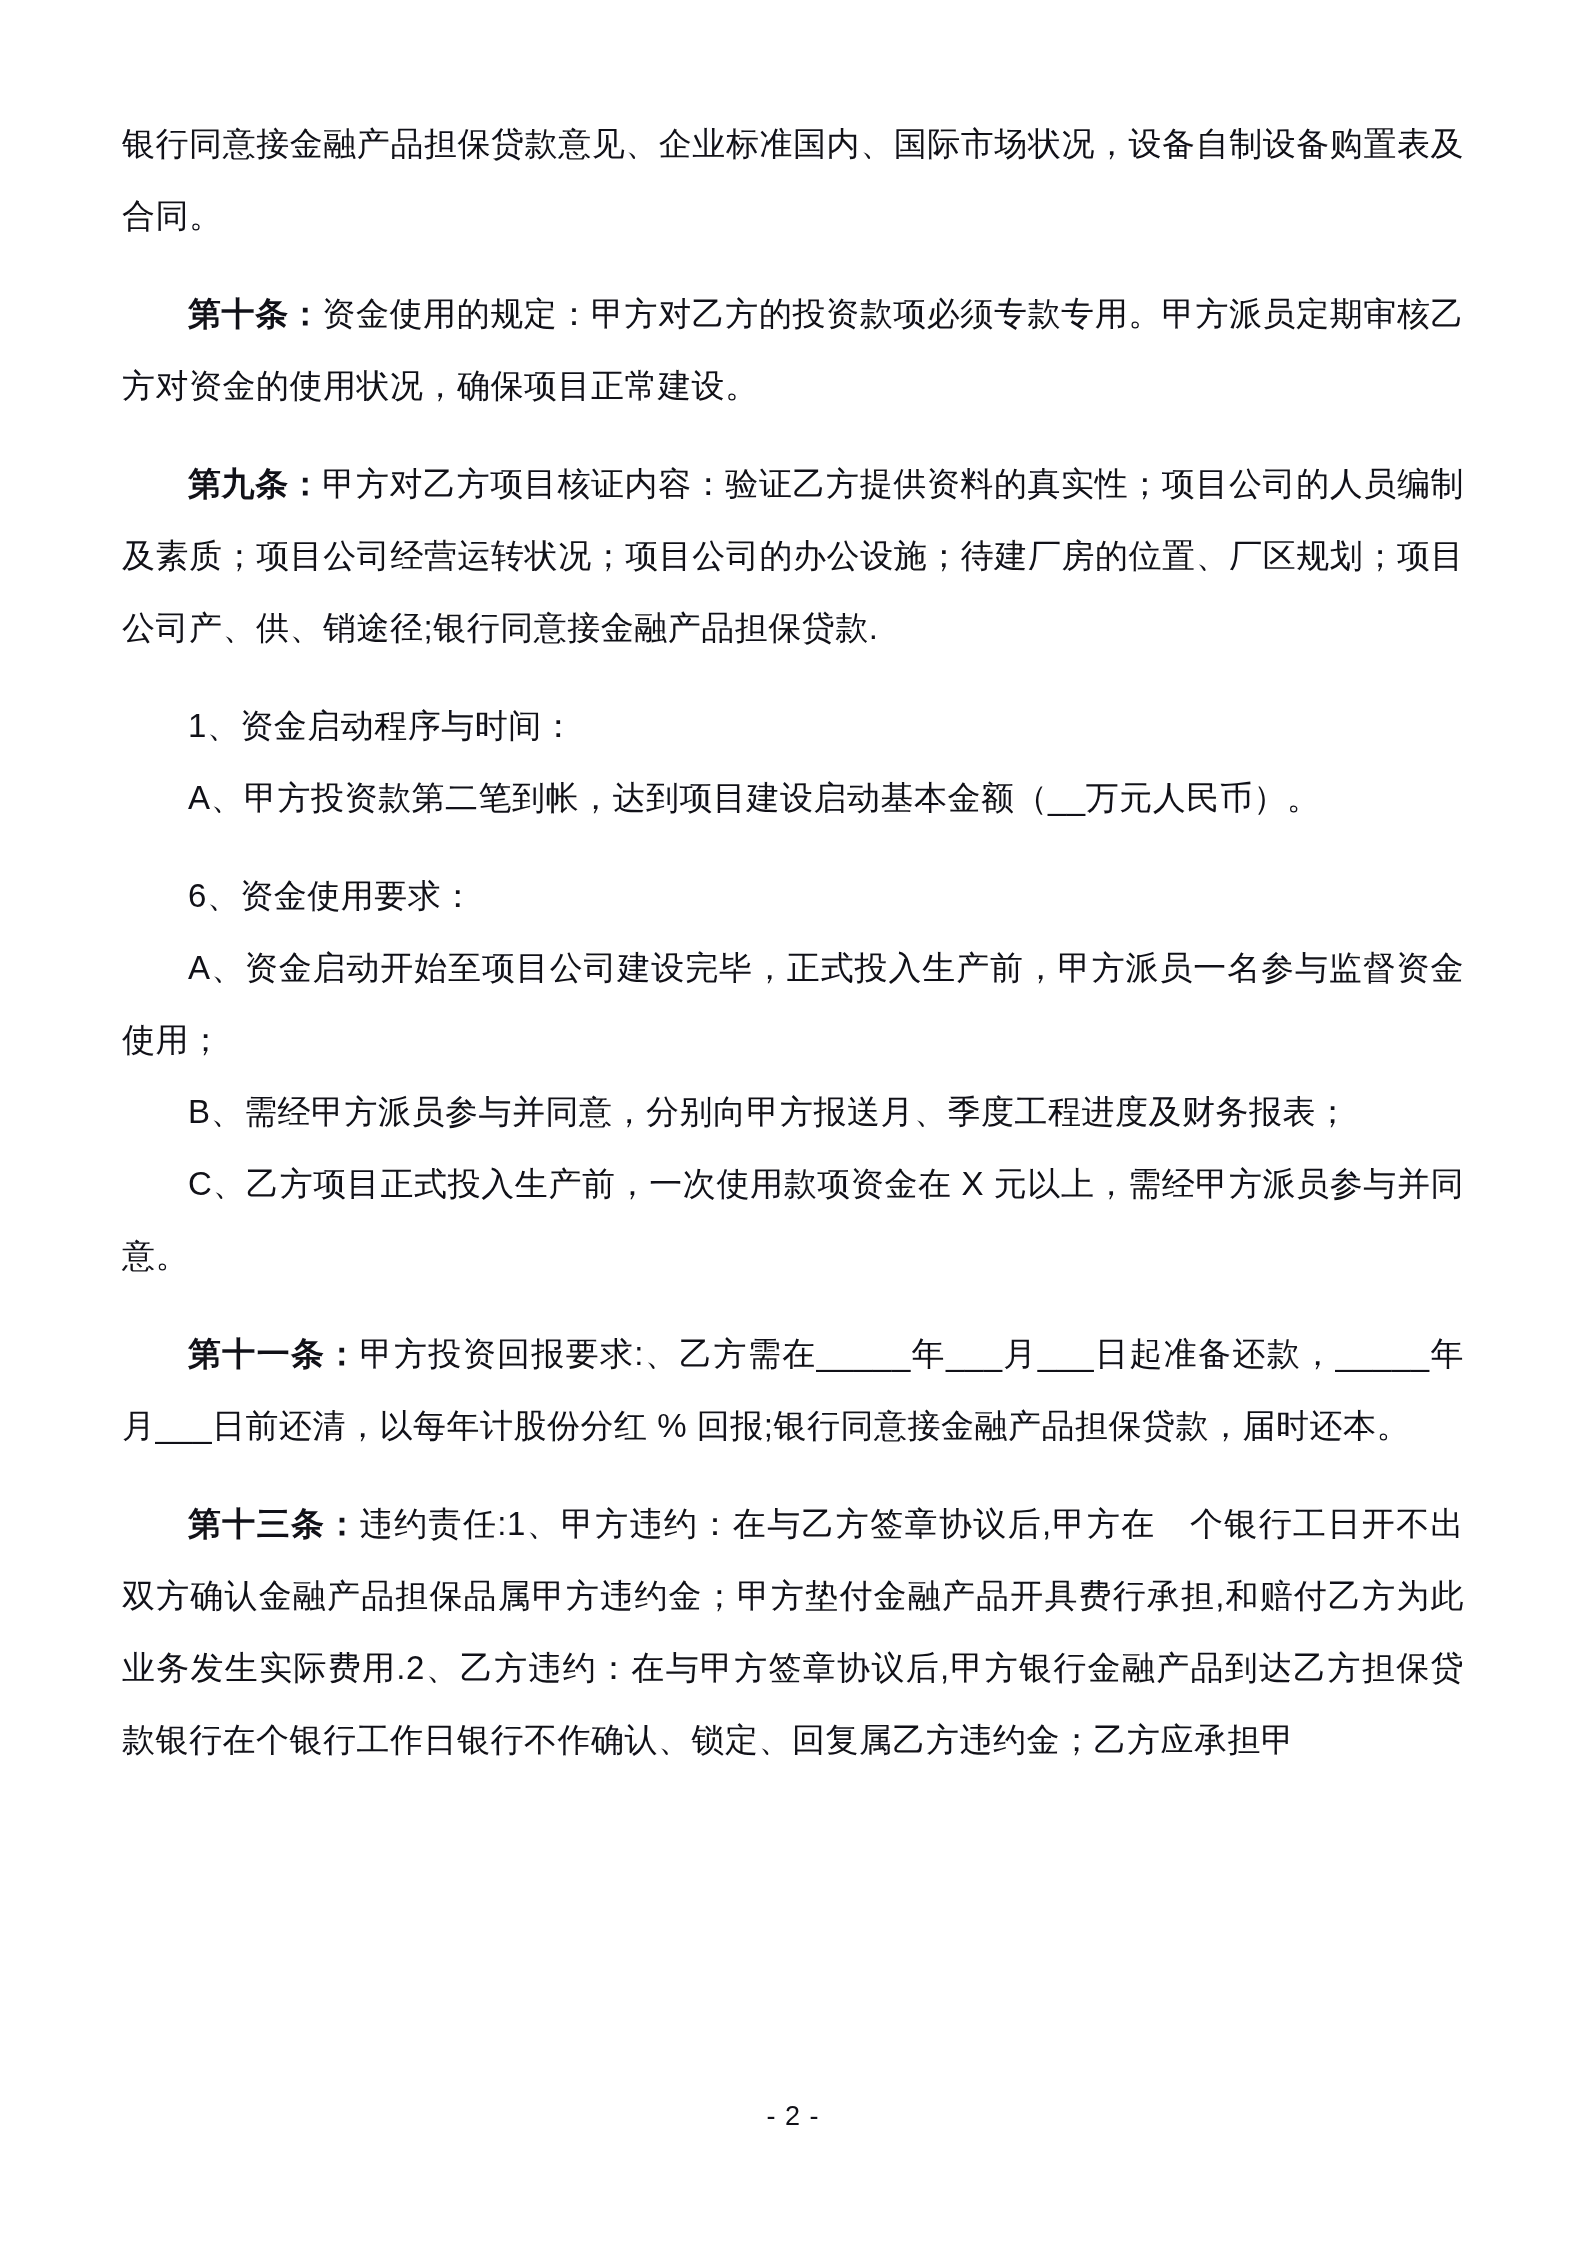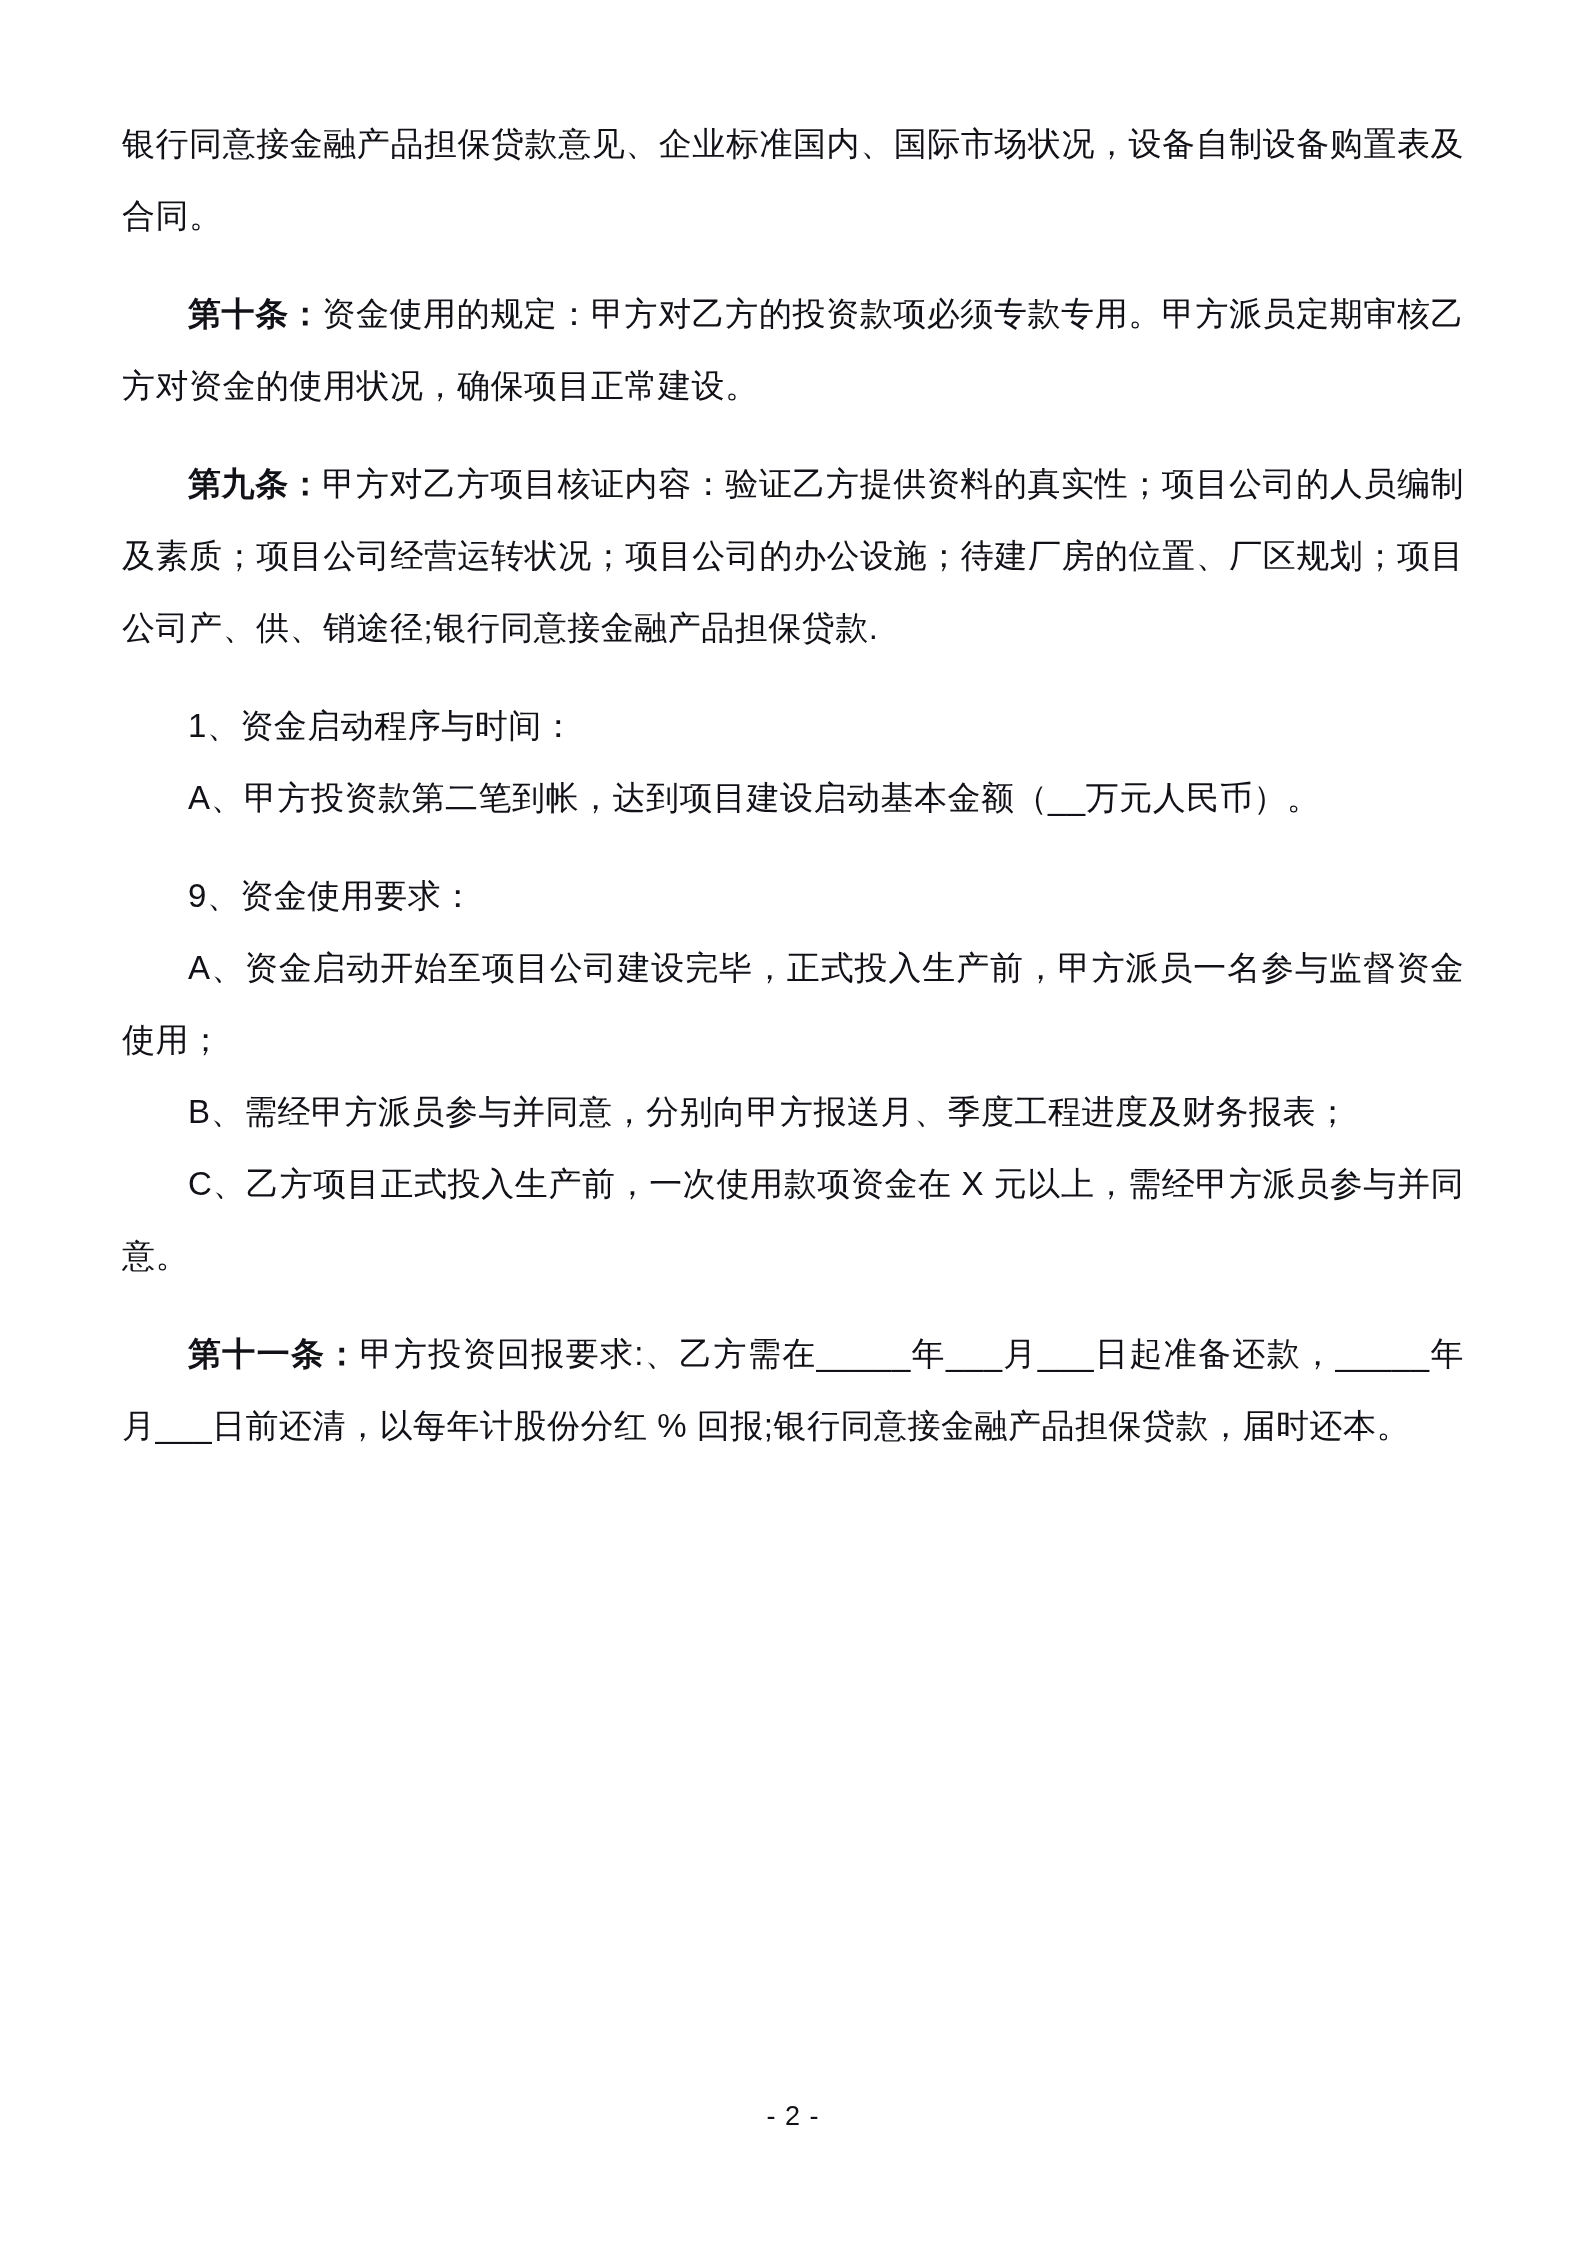--- a/index.html
+++ b/index.html
@@ -49,20 +49,21 @@
 </head>
 <body>
 
 <div class="page">
   <div id="paragraphs">
       <p class="para"><span class="run">银行同意接金融产品担保贷款意见、企业标准国内、国际市场状况，设备自制设备购置表及合同。</span></p>
       <p class="para indent spaced"><span class="run bold">第十条：</span><span class="run">资金使用的规定：甲方对乙方的投资款项必须专款专用。甲方派员定期审核乙方对资金的使用状况，确保项目正常建设。</span></p>
       <p class="para indent spaced"><span class="run bold">第九条：</span><span class="run">甲方对乙方项目核证内容：验证乙方提供资料的真实性；项目公司的人员编制及素质；项目公司经营运转状况；项目公司的办公设施；待建厂房的位置、厂区规划；项目公司产、供、销途径;银行同意接金融产品担保贷款.</span></p>
       <p class="para indent spaced"><span class="run">1、资金启动程序与时间：</span></p>
       <p class="para indent"><span class="run">A、甲方投资款第二笔到帐，达到项目建设启动基本金额（__万元人民币）。</span></p>
-      <p class="para indent spaced"><span class="run">9、资金使用要求：</span></p>
+      <p class="para indent spaced"><span class="run">6、资金使用要求：</span></p>
       <p class="para indent"><span class="run">A、资金启动开始至项目公司建设完毕，正式投入生产前，甲方派员一名参与监督资金使用；</span></p>
       <p class="para indent"><span class="run">B、需经甲方派员参与并同意，分别向甲方报送月、季度工程进度及财务报表；</span></p>
       <p class="para indent"><span class="run">C、乙方项目正式投入生产前，一次使用款项资金在 X 元以上，需经甲方派员参与并同意。</span></p>
       <p class="para indent spaced"><span class="run bold">第十一条：</span><span class="run">甲方投资回报要求:、乙方需在_____年___月___日起准备还款，_____年月___日前还清，以每年计股份分红 % 回报;银行同意接金融产品担保贷款，届时还本。</span></p>
+      <p class="para indent spaced"><span class="run bold">第十三条：</span><span class="run">违约责任:1、甲方违约：在与乙方签章协议后,甲方在　个银行工日开不出双方确认金融产品担保品属甲方违约金；甲方垫付金融产品开具费行承担,和赔付乙方为此业务发生实际费用.2、乙方违约：在与甲方签章协议后,甲方银行金融产品到达乙方担保贷款银行在个银行工作日银行不作确认、锁定、回复属乙方违约金；乙方应承担甲</span></p>
     </div>
   <div class="footer">- 2 -</div>
 </div>
 
 </body></html>

